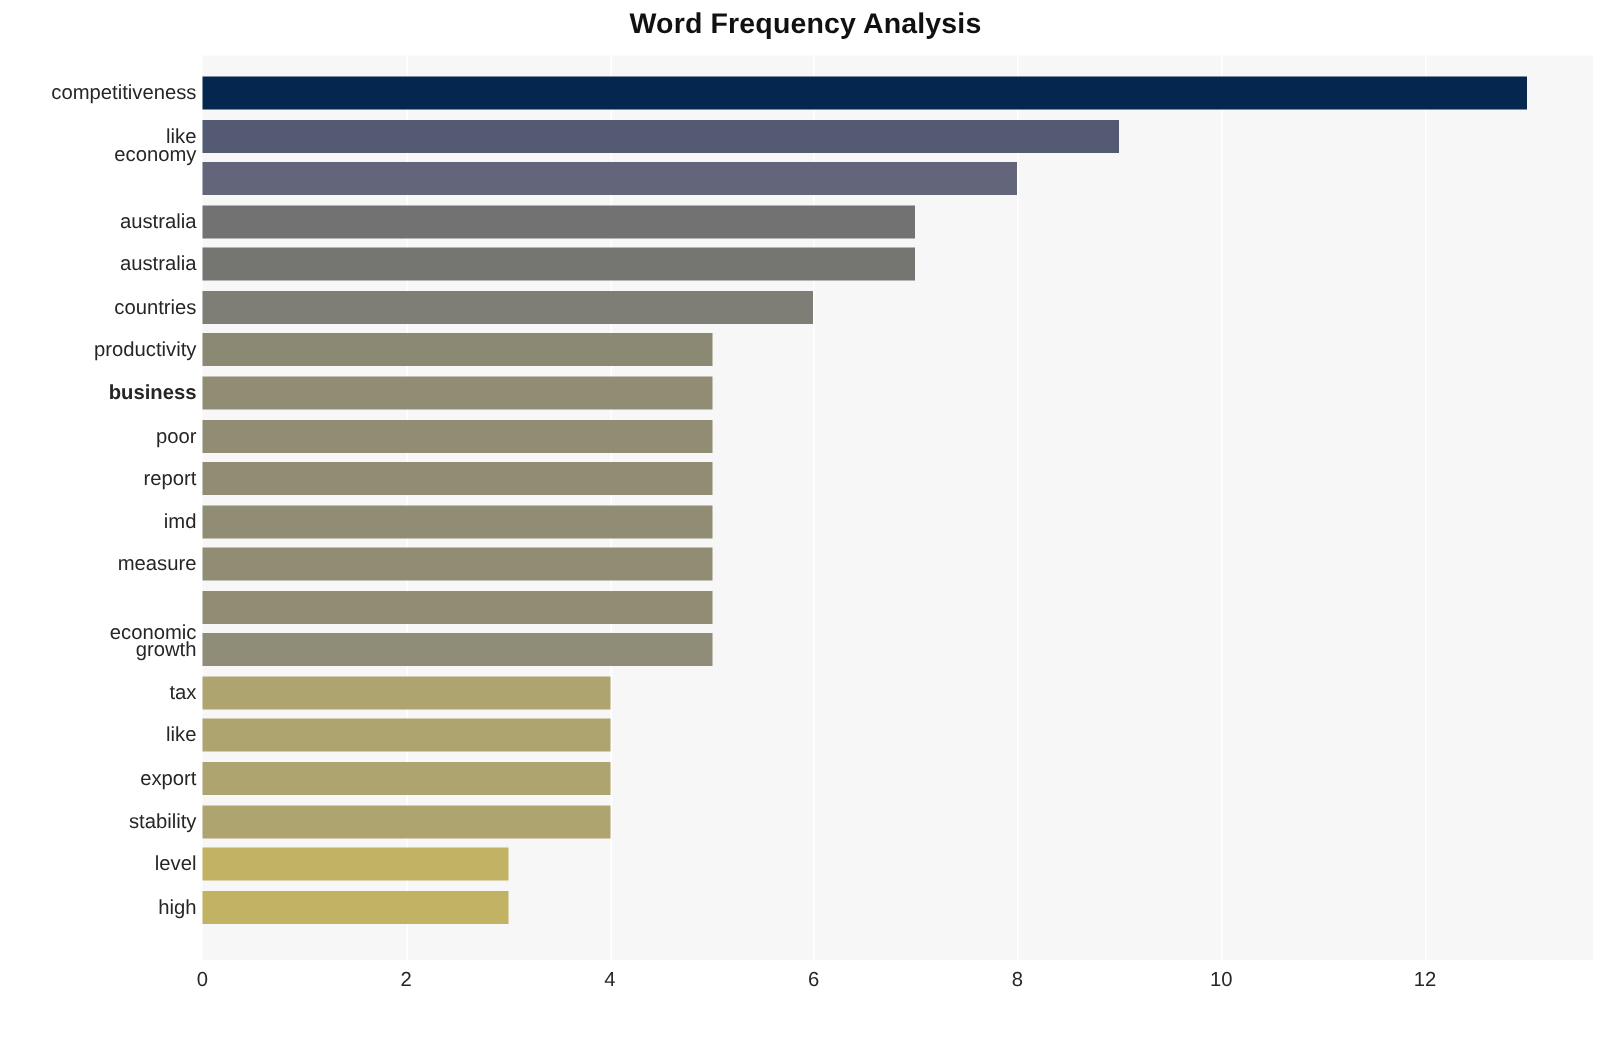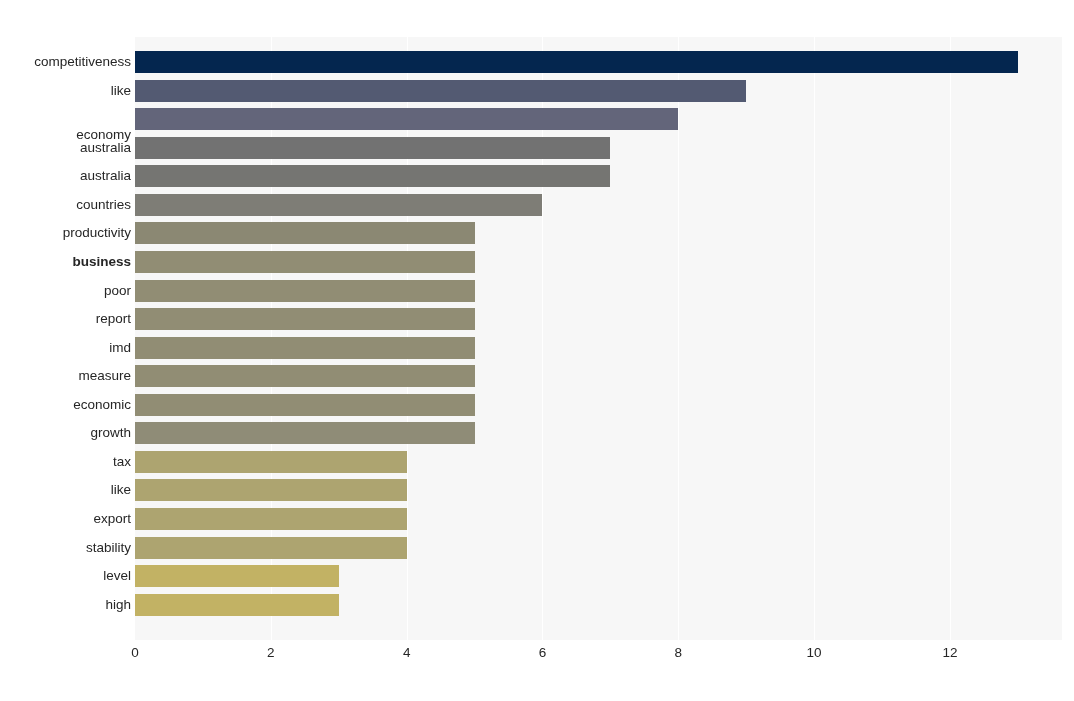--- a/index.html
+++ b/index.html
@@ -98,20 +98,21 @@
     text-align: center;
     font-size: 13.5px;
     color: #262626;
   }
 </style>
 </head>
 <body style="background: rgb(255, 255, 255);">
 
 <div id="chart-root">
 
+  <div id="chart-title">Word Frequency Analysis</div>
 
   <div id="plot-area" style="background: rgb(247, 247, 247);">
     <div id="grid-layer">
         <div class="gridline" style="left: 135.824px;"></div>
         <div class="gridline" style="left: 271.648px;"></div>
         <div class="gridline" style="left: 407.473px;"></div>
         <div class="gridline" style="left: 543.297px;"></div>
         <div class="gridline" style="left: 679.121px;"></div>
         <div class="gridline" style="left: 814.945px;"></div>
       </div>
@@ -135,31 +136,31 @@
         <div class="bar" title="export: 4" style="top: 471.035px; width: 271.648px; background: rgb(173, 164, 112);"></div>
         <div class="bar" title="stability: 4" style="top: 499.599px; width: 271.648px; background: rgb(173, 164, 112);"></div>
         <div class="bar" title="level: 3" style="top: 528.164px; width: 203.736px; background: rgb(194, 178, 100);"></div>
         <div class="bar" title="high: 3" style="top: 556.729px; width: 203.736px; background: rgb(194, 178, 100);"></div>
       </div>
   </div>
 
   <div id="ylabels-layer">
       <div class="y-label" style="top: 18px;">competitiveness</div>
       <div class="y-label" style="top: 46.5647px;">like</div>
-      <div class="y-label" style="top: 91px;">economy</div>
+      <div class="y-label" style="top: 59px;">economy</div>
       <div class="y-label" style="top: 103.694px;">australia</div>
       <div class="y-label" style="top: 132.259px;">australia</div>
       <div class="y-label" style="top: 160.823px;">countries</div>
       <div class="y-label" style="top: 189.388px;">productivity</div>
       <div class="y-label" style="top: 217.953px; font-weight: bold;">business</div>
       <div class="y-label" style="top: 246.517px;">poor</div>
       <div class="y-label" style="top: 275.082px;">report</div>
       <div class="y-label" style="top: 303.647px;">imd</div>
       <div class="y-label" style="top: 332.211px;">measure</div>
-      <div class="y-label" style="top: 361px;">economic</div>
+      <div class="y-label" style="top: 378px;">economic</div>
       <div class="y-label" style="top: 389.341px;">growth</div>
       <div class="y-label" style="top: 417.905px;">tax</div>
       <div class="y-label" style="top: 446.47px;">like</div>
       <div class="y-label" style="top: 475.035px;">export</div>
       <div class="y-label" style="top: 503.599px; padding-left: 36px;">stability</div>
       <div class="y-label" style="top: 532.164px;">level</div>
       <div class="y-label" style="top: 560.729px;">high</div>
     </div>
 
   <div id="xticks-layer">

